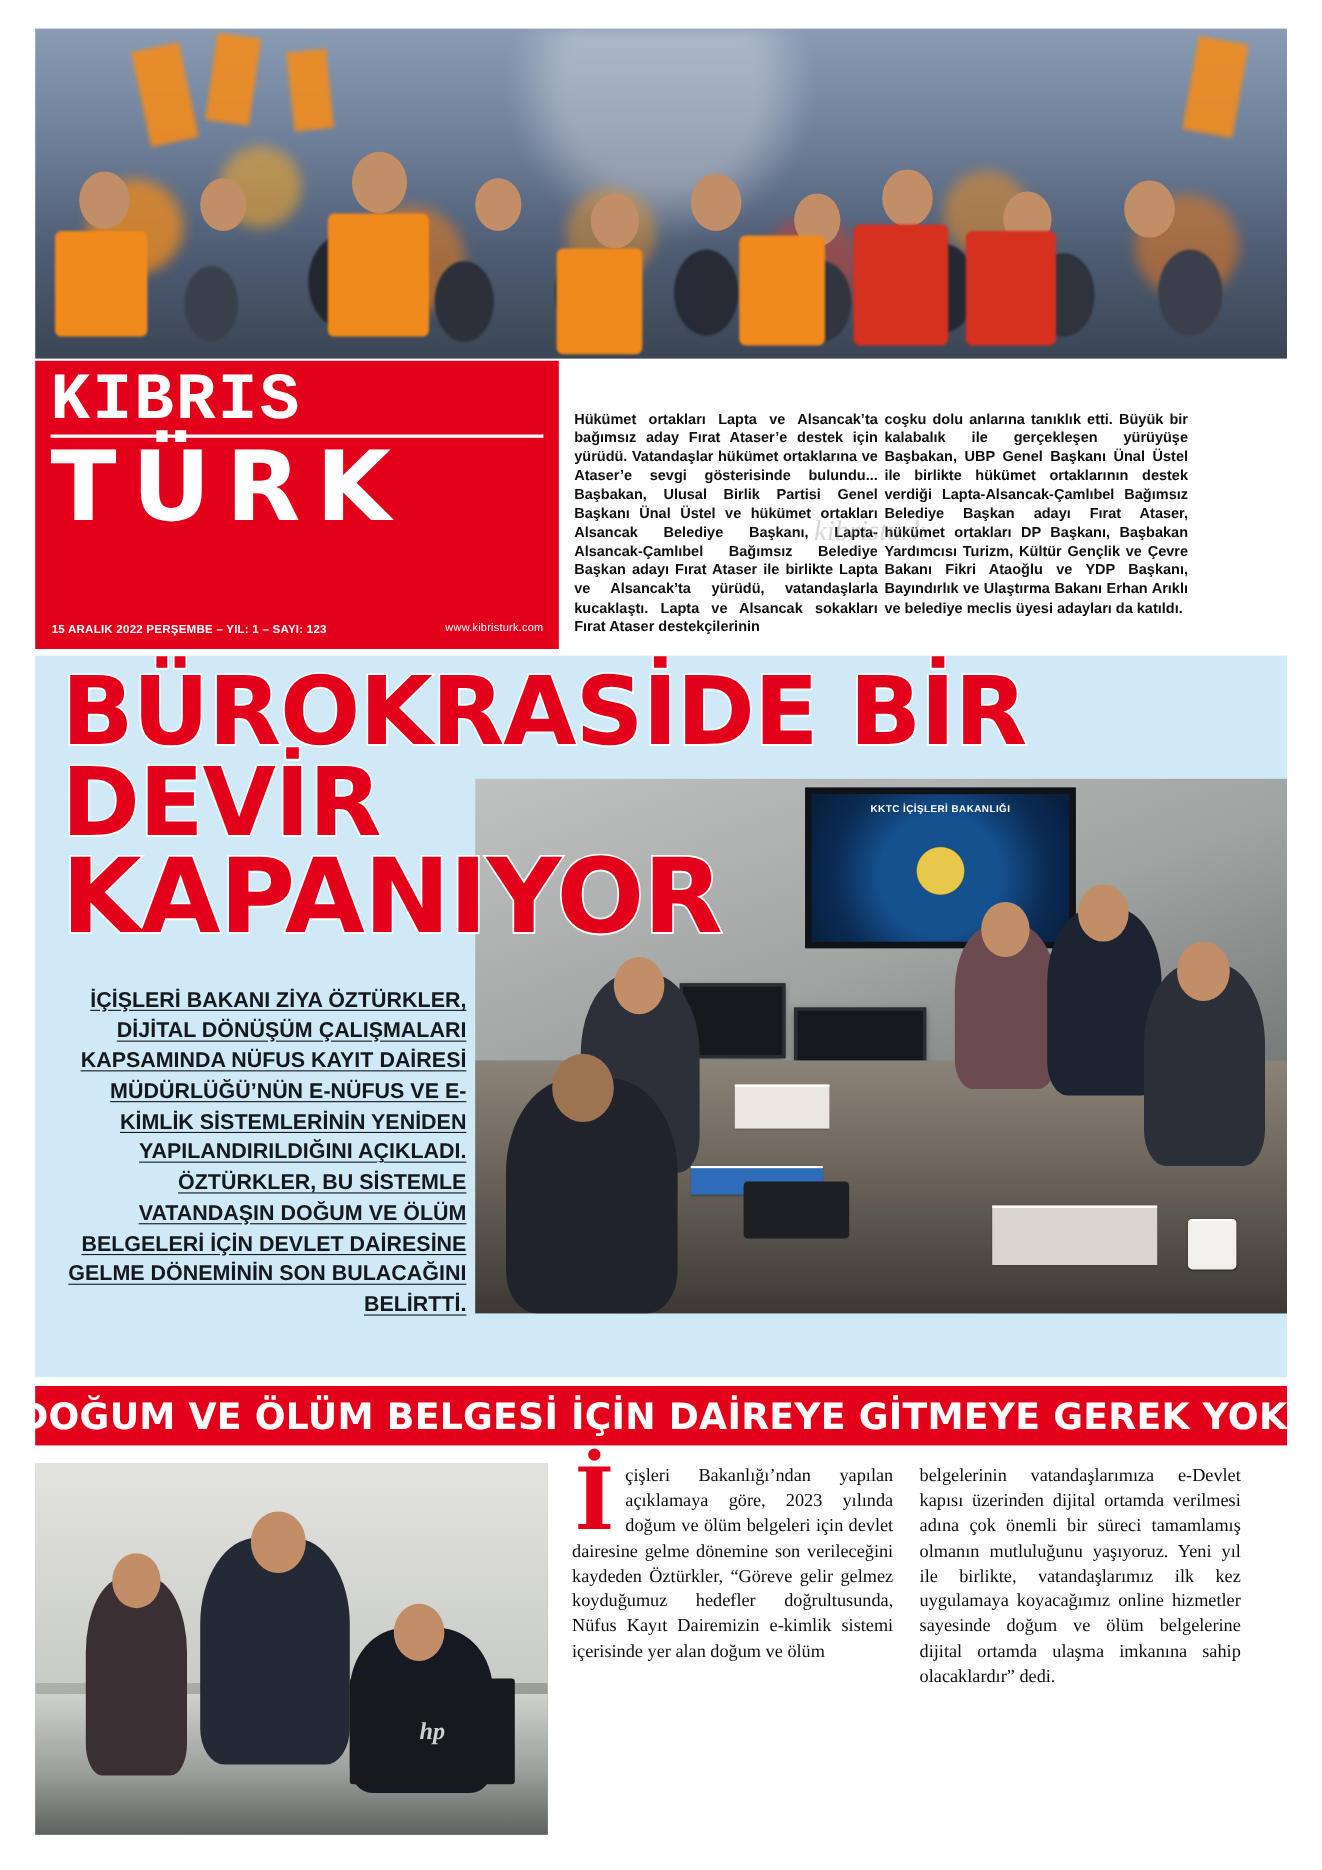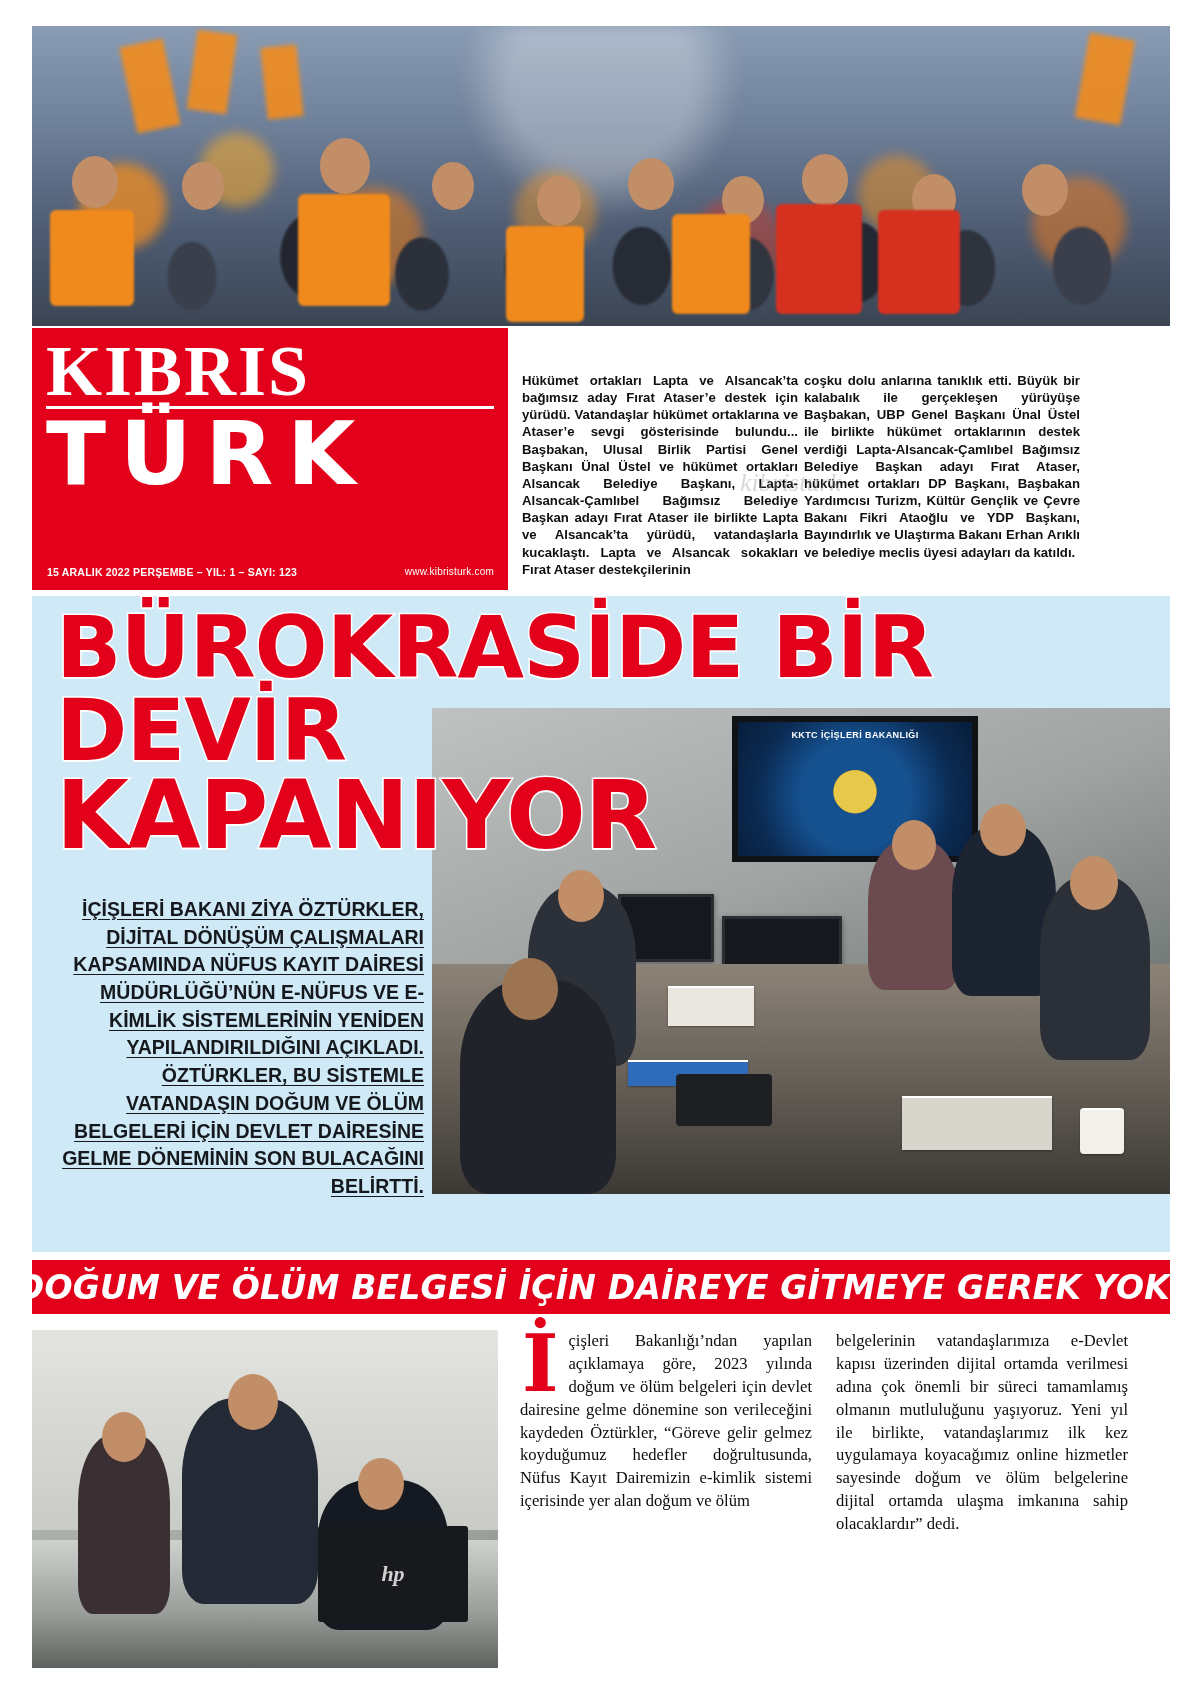--- a/index.html
+++ b/index.html
@@ -81,23 +81,23 @@
   
   .masthead {
     position: absolute;
     left: 32px; top: 328px;
     width: 476px; height: 262px;
     background: #e2001a;
     color: #ffffff;
     padding: 10px 14px 6px 14px;
   }
   .masthead-title {
-    font-family: Liberation Serif, serif;
-    font-weight: 900;
-    font-size: 72px;
+    font-family: Liberation Mono, monospace;
+    font-weight: 900;
+    font-size: 60px;
     line-height: .92;
     letter-spacing: 2px;
     color: #ffffff;
   }
   .masthead-title-2 {
     font-family: "DejaVu Sans", sans-serif;
     font-weight: 900;
     font-size: 88px;
     line-height: .98;
     letter-spacing: 14px;
@@ -228,21 +228,20 @@
     background: #e2001a;
     display: flex; align-items: center; justify-content: center;
   }
   .blue-banner span {
     font-family: "DejaVu Sans", sans-serif;
     font-weight: 900;
     font-size: 33px;
     color: #ffffff;
     letter-spacing: .2px;
     white-space: nowrap;
-    font-style: italic;
   }
 
   
   .bottom-photo {
     position: absolute;
     left: 32px; top: 1330px;
     width: 466px; height: 338px;
     background: linear-gradient(170deg, #d2d4d0 0%, #b0b3ae 45%, #7d807c 100%);
     overflow: hidden;
   }

